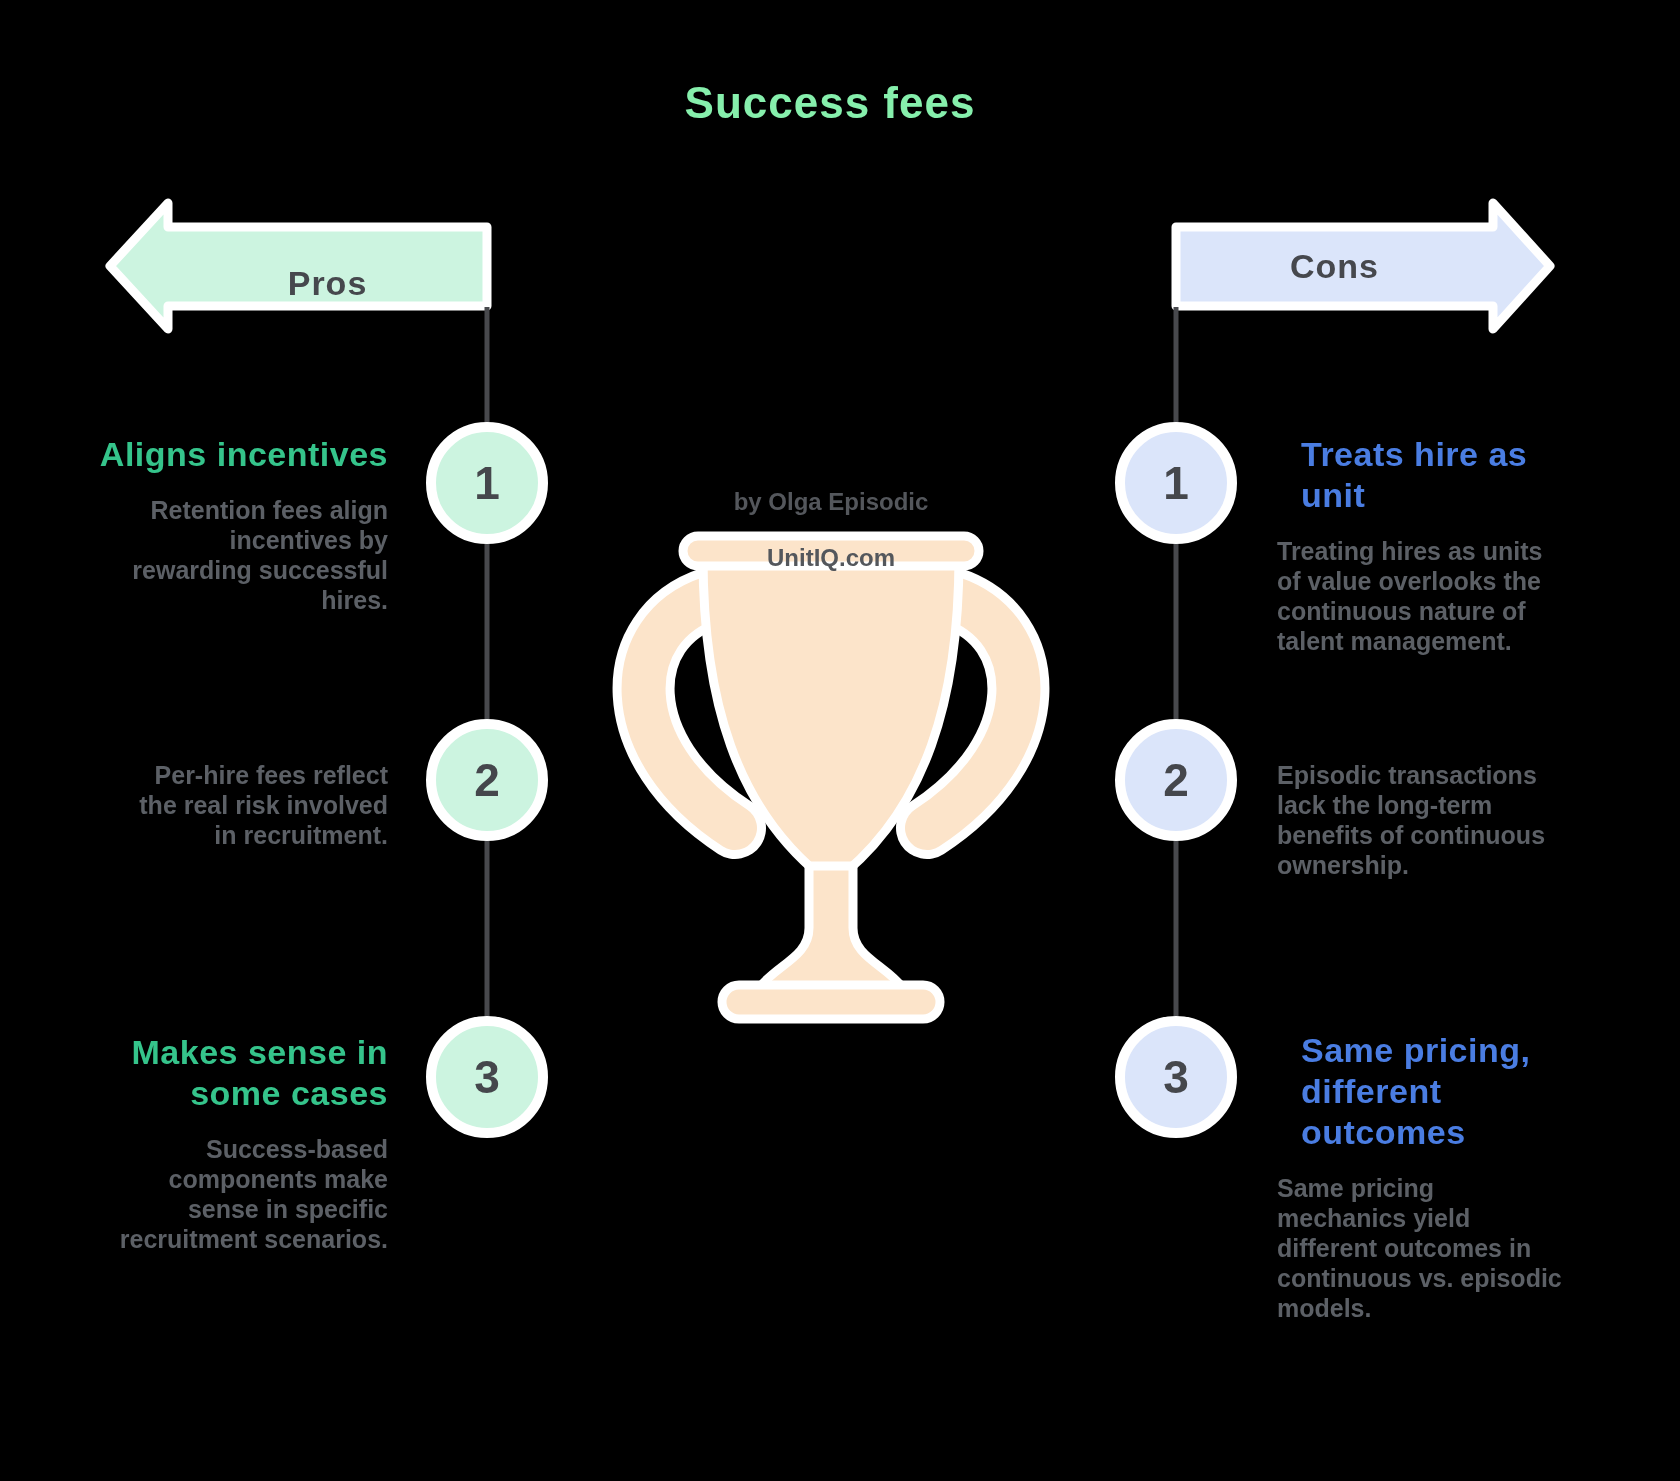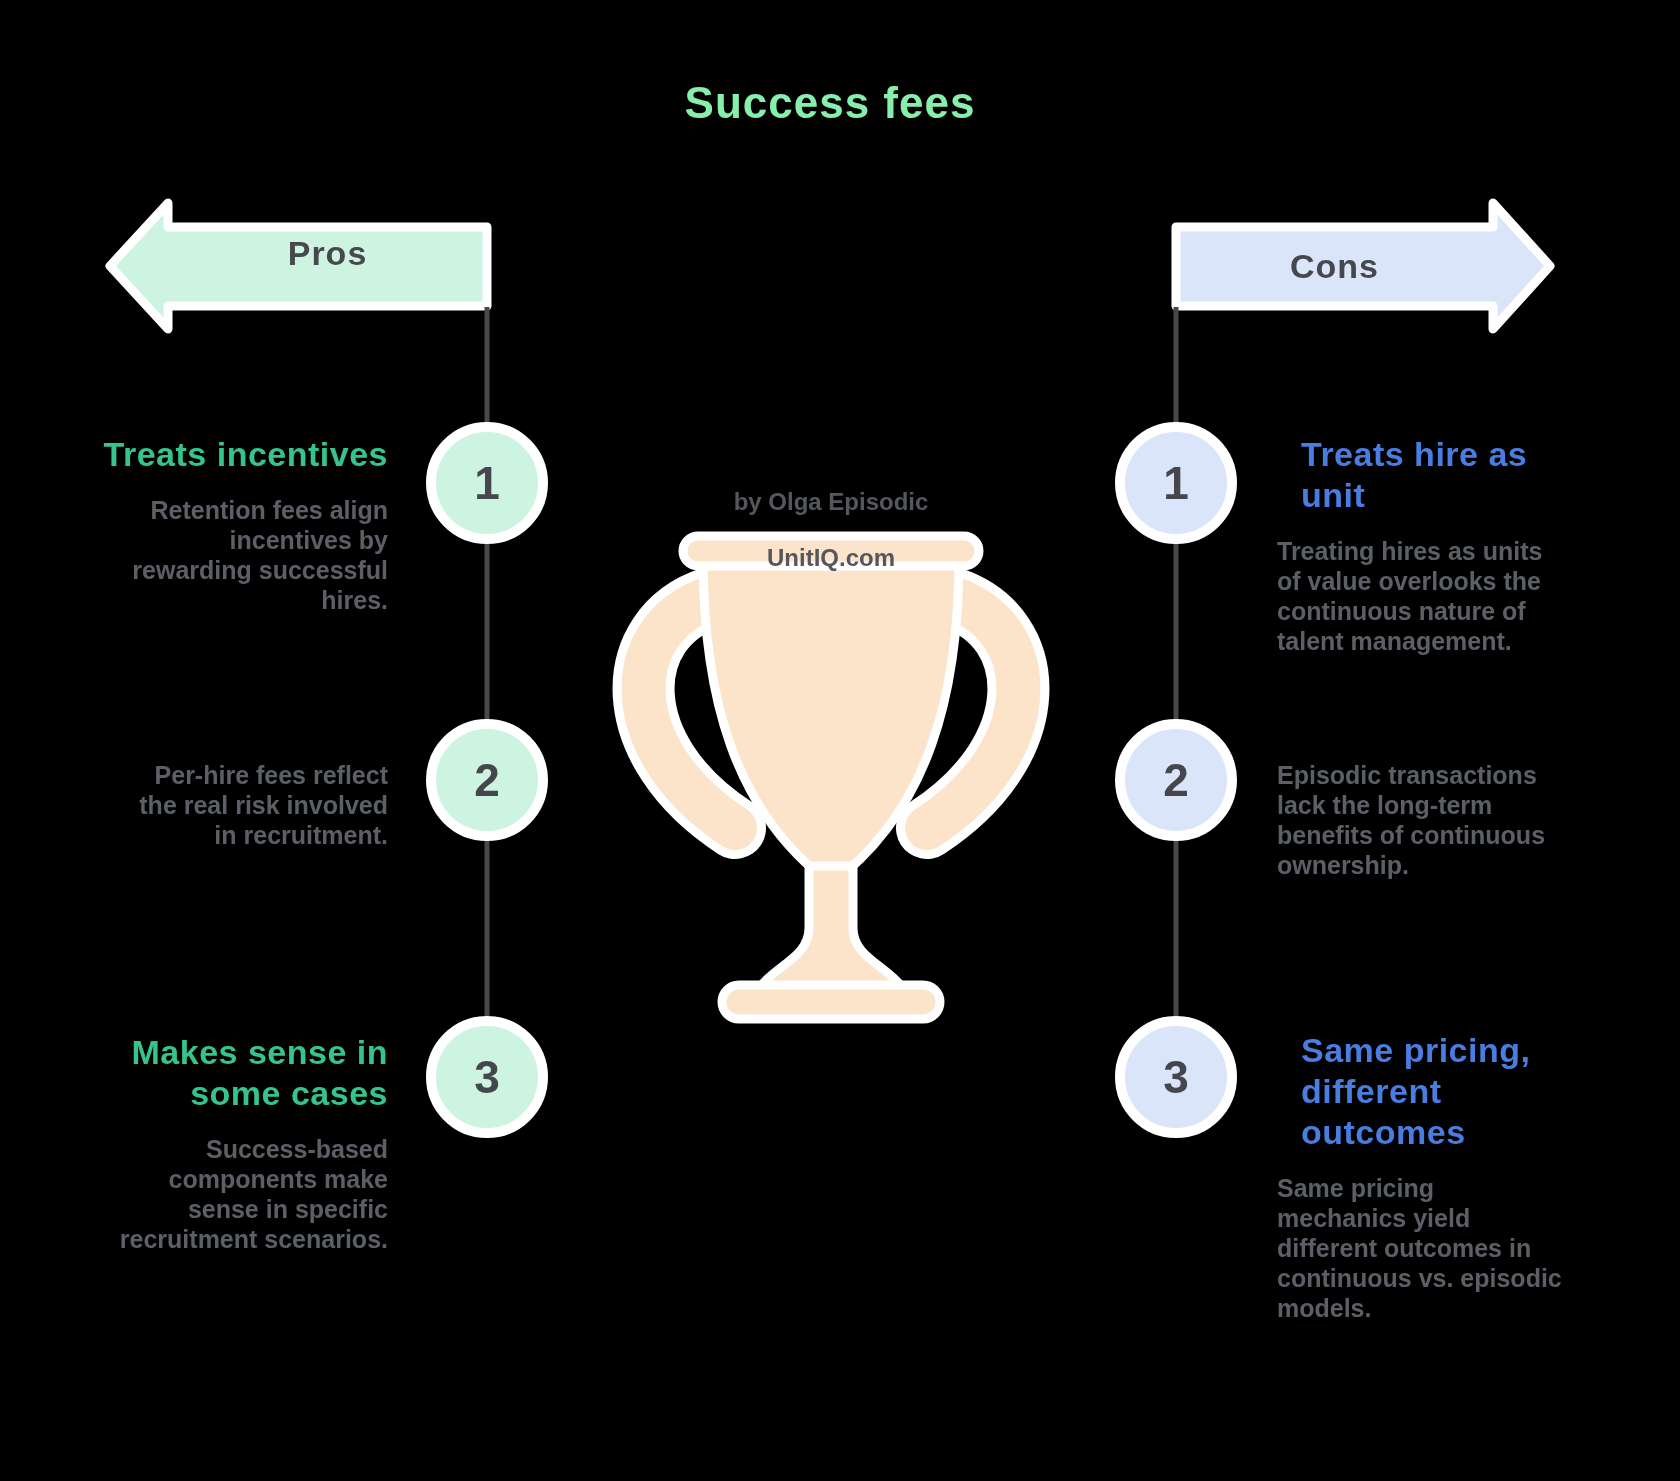--- a/index.html
+++ b/index.html
@@ -9,21 +9,21 @@
   }
   .page-title {
     position:absolute; top:78px; left:0; width:1660px; text-align:center;
     font-size:44px; font-weight:bold; color:#86efac; letter-spacing:1px;
   }
   .layer { position:absolute; left:0; top:0; }
   .arrow-label {
     position:absolute; display:flex; align-items:center; justify-content:center;
     font-size:34px; font-weight:bold; color:#46484d; letter-spacing:1px;
   }
-  #pros-label { left:168px; top:214px; width:319px; height:79px; }
+  #pros-label { left:168px; top:244px; width:319px; height:79px; }
   #cons-label { left:1176px; top:227px; width:317px; height:79px; }
   .num {
     position:absolute; width:90px; height:90px; margin:-45px 0 0 -45px;
     display:flex; align-items:center; justify-content:center;
     font-size:46px; font-weight:bold; color:#45474c;
   }
   .credit {
     position:absolute; left:681px; top:460px; width:300px; text-align:center;
     font-size:24px; line-height:28px; font-weight:bold; color:#54575c;
     white-space:pre-line;
@@ -96,21 +96,21 @@
   <div class="num" style="left:1176px; top:483px;">1</div>
   <div class="num" style="left:1176px; top:780px;">2</div>
   <div class="num" style="left:1176px; top:1077px;">3</div>
 
   <div class="credit">
     <div>by Olga Episodic</div>
     <div>UnitIQ.com</div>
   </div>
 
   <div class="item pros-item" id="pros-item-1">
-    <h3>Treats incentives</h3>
+    <h3>Aligns incentives</h3>
     <p>Retention fees align
 incentives by
 rewarding successful
 hires.</p>
   </div>
   <div class="item pros-item" id="pros-item-2">
     <p>Per-hire fees reflect
 the real risk involved
 in recruitment.</p>
   </div>

